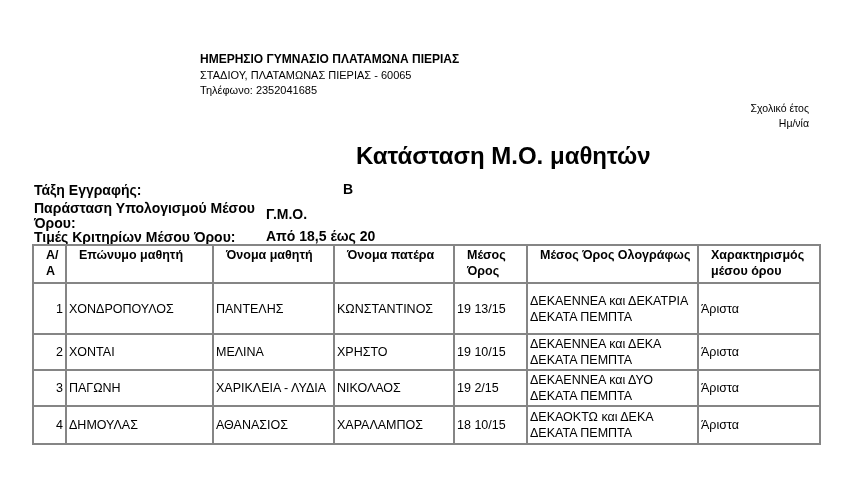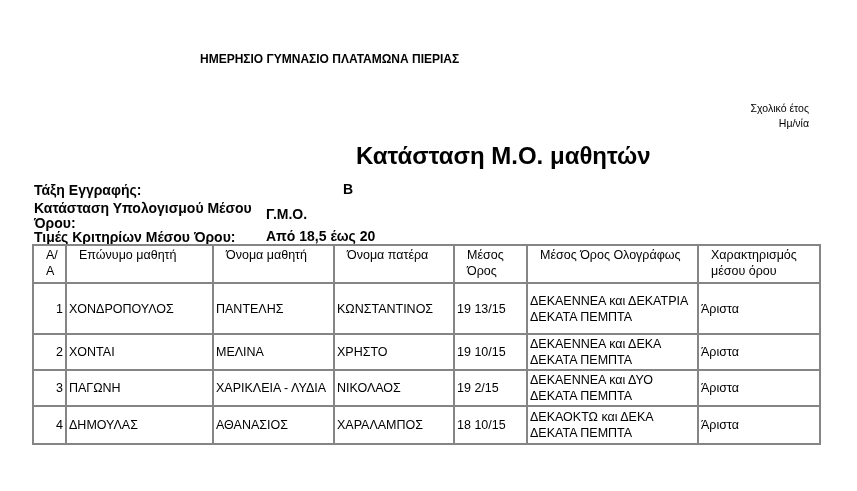--- a/index.html
+++ b/index.html
@@ -26,42 +26,44 @@
   .info-label { left: 34px; }
   table.grades {
     position: absolute; left: 32px; top: 244px;
     border-collapse: collapse; table-layout: fixed;
     font-size: 12.5px;
   }
   table.grades td, table.grades th {
     border: 2px solid #858585; padding: 1px 2px;
     vertical-align: top; text-align: left; line-height: 16px;
   }
-  table.grades th { font-weight: normal; height: 34px; padding-left: 12px; }
+  table.grades th { font-weight: bold; height: 34px; padding-left: 12px; }
   table.grades td { vertical-align: middle; }
   table.grades td.num { text-align: right; }
 </style>
 </head>
 <body>
 
 <div class="header">
   <div class="school">ΗΜΕΡΗΣΙΟ ΓΥΜΝΑΣΙΟ ΠΛΑΤΑΜΩΝΑ ΠΙΕΡΙΑΣ</div>
+  <div>ΣΤΑΔΙΟΥ, ΠΛΑΤΑΜΩΝΑΣ ΠΙΕΡΙΑΣ - 60065</div>
+  <div>Τηλέφωνο: 2352041685</div>
 </div>
 
 <div class="right-meta">
   <div>Σχολικό έτος</div>
   <div>Ημ/νία</div>
 </div>
 
 <div class="title">Κατάσταση Μ.Ο. μαθητών</div>
 
 <div class="info info-label" style="top:182px;">Τάξη Εγγραφής:</div>
 <div class="info" style="left:343px; top:181px;">Β</div>
 
-<div class="info info-label" style="top:200px;">Κατάσταση Υπολογισμού Μέσου</div>
+<div class="info info-label" style="top:200px;">Παράσταση Υπολογισμού Μέσου</div>
 <div class="info info-label" style="top:215px;text-align:center;">Όρου:</div>
 <div class="info" style="left:266px; top:206px;">Γ.Μ.Ο.</div>
 
 <div class="info info-label" style="top:229px;">Τιμές Κριτηρίων Μέσου Όρου:</div>
 <div class="info" style="left:266px; top:228px;">Από 18,5 έως 20</div>
 
 <table class="grades">
   <colgroup>
     <col style="width:33px">
     <col style="width:147px">

